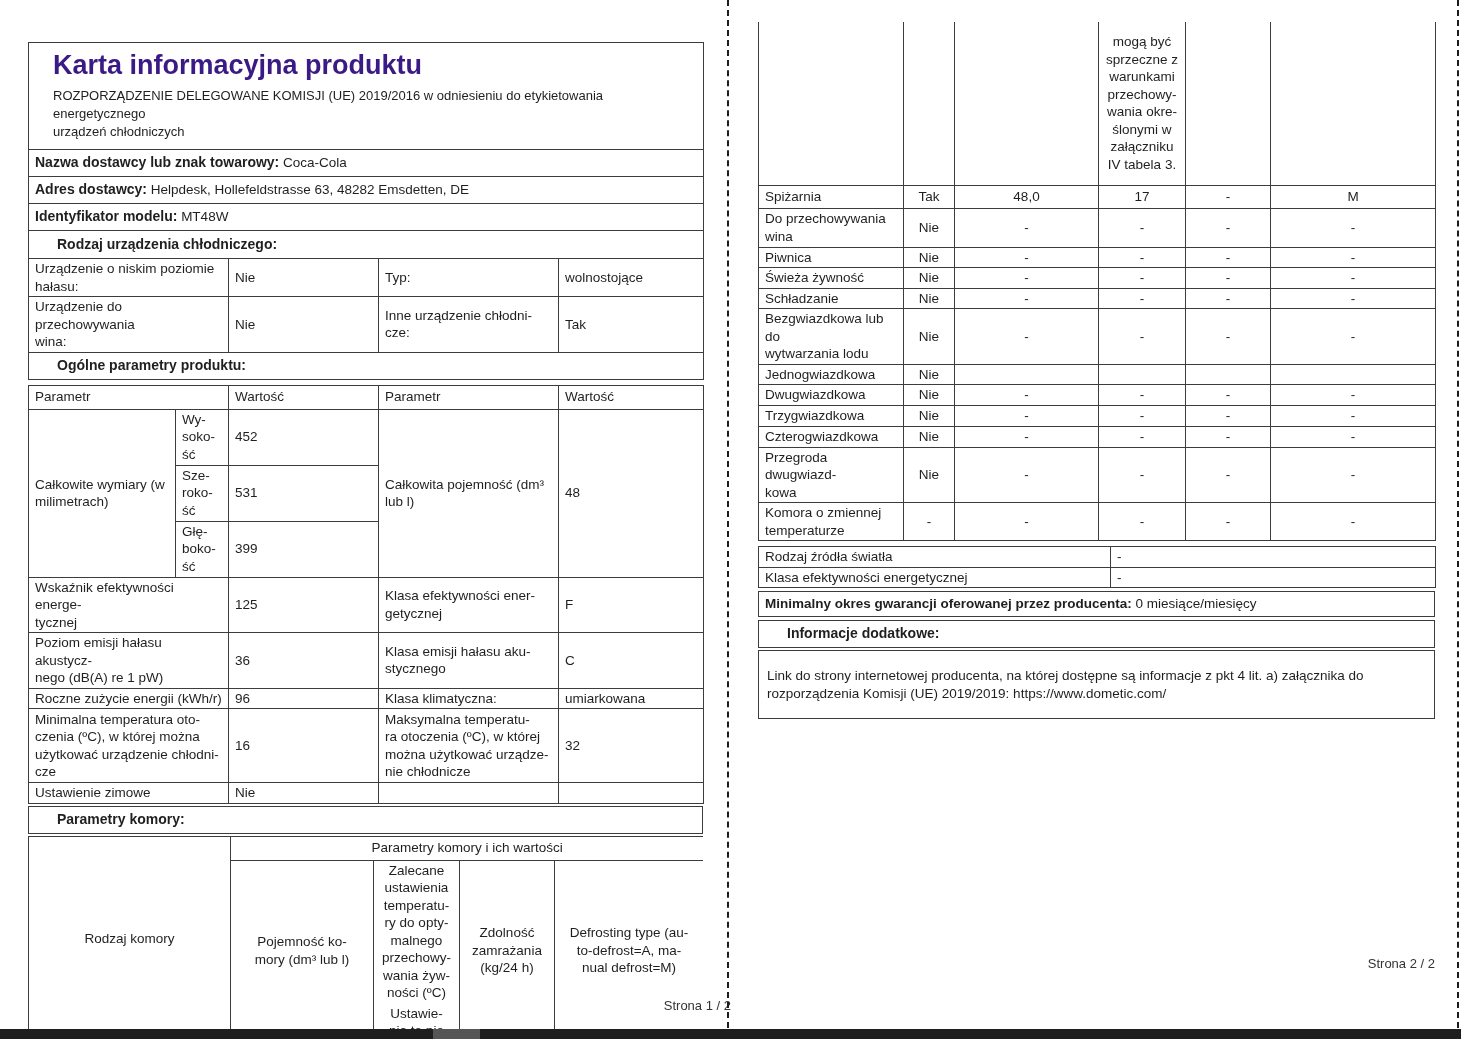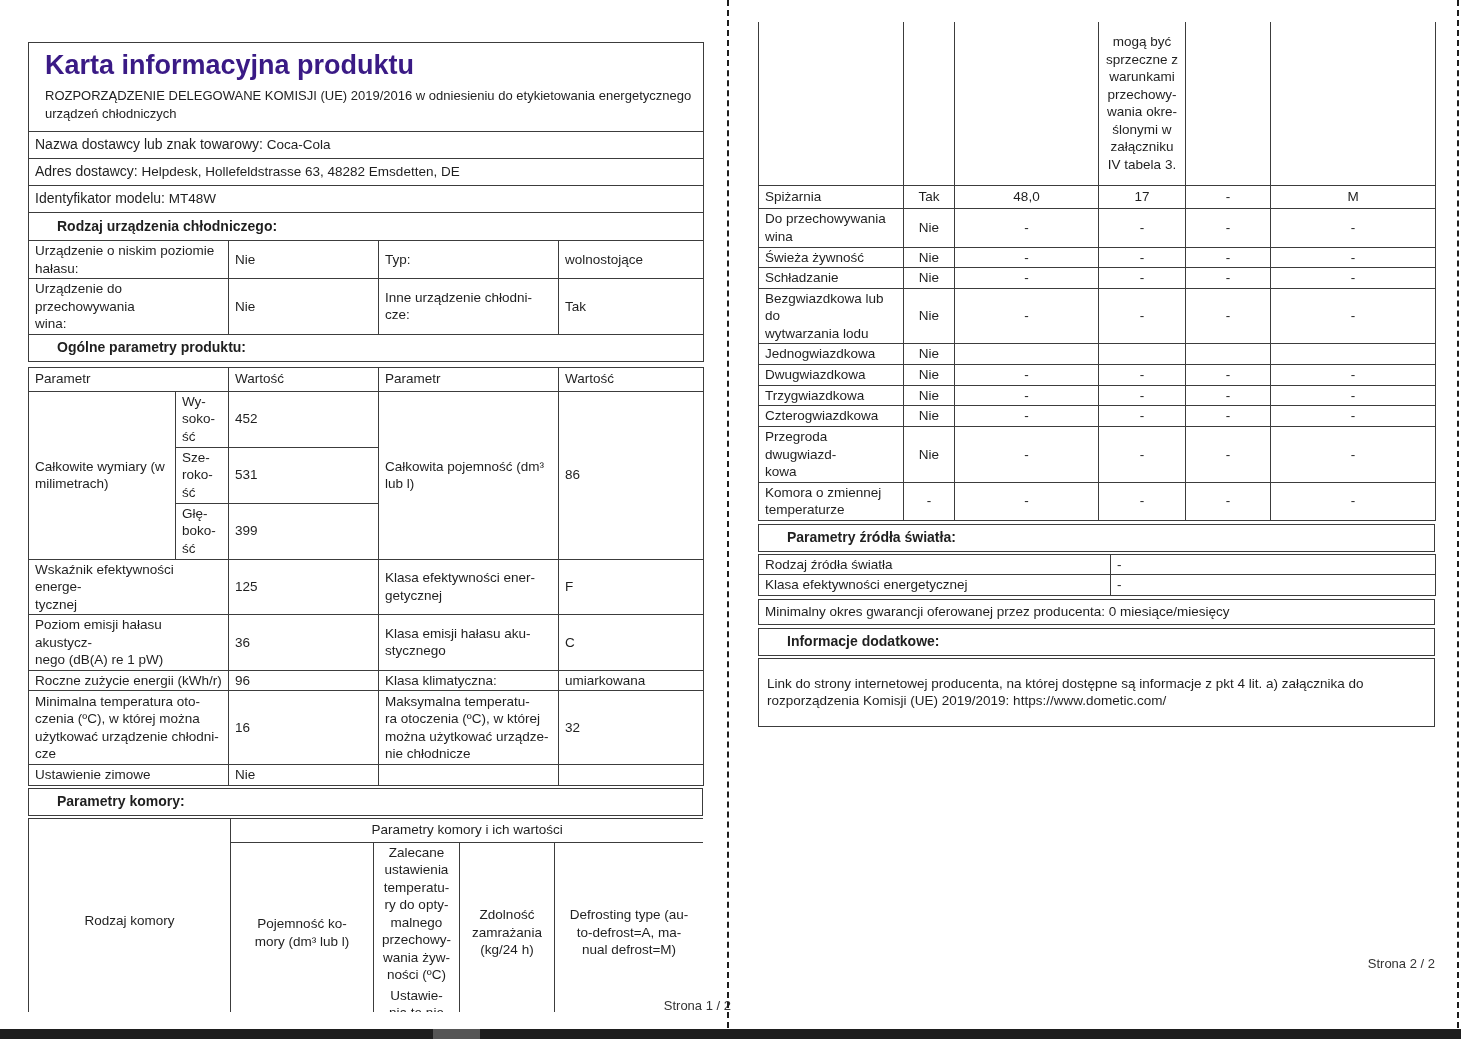--- a/index.html
+++ b/index.html
@@ -29,24 +29,24 @@
   .sec td { font-weight:bold; font-size:14px;padding-left:28px; }
   tr.nt td { border-top:none; }
 
   .rh19{height:19px}.rh20{height:20px}.rh21{height:21px}.rh23{height:23px}
   .rh24{height:24px}.rh25{height:25px}.rh27{height:27px}.rh28{height:28px}
   .rh37{height:37px}.rh39{height:39px}.rh40{height:40px}.rh46{height:46px}
   .rh56{height:56px}.rh74{height:74px}.rh163{height:163px}
 
   .gap2{height:2px}.gap3{height:3px}.gap5{height:5px}
 
-  .title-cell { padding:6px 8px 8px 16px; }
+  .title-cell { padding:6px 8px 8px 24px; }
   .doc-title { margin:0; font-size:27px; line-height:32px; font-weight:bold; }
   .reg-text { margin:6px 0 0 0; font-size:13px; line-height:18px; white-space:pre-line; }
-  .kv-label { font-weight:normal; font-size:14px; }
+  .kv-label { font-weight:bold; font-size:14px; }
   .kv-value { font-size:13.5px; }
 
   .komora-clip { height:194px; overflow:hidden; }
   .temp-note2 { margin-top:3px; }
 
   .footer { position:absolute; font-size:13px; color:#333; }
   .footer1 { left:595px; top:956px; width:108px; text-align:right; }
   .footer2 { left:1327px; top:956px; width:108px; text-align:right; }
 </style>
 </head>
@@ -132,21 +132,21 @@
       </tr>
       <tr class="rh56">
         <td rowspan="3" class="pl">Całkowite wymiary (w
 milimetrach)</td>
         <td class="pl">Wy-
 soko-
 ść</td>
         <td>452</td>
         <td rowspan="3" class="pl">Całkowita pojemność (dm³
 lub l)</td>
-        <td rowspan="3">86</td>
+        <td rowspan="3">48</td>
       </tr>
       <tr class="rh56">
         <td class="pl">Sze-
 roko-
 ść</td>
         <td>531</td>
       </tr>
       <tr class="rh56">
         <td class="pl">Głę-
 boko-
@@ -289,20 +289,28 @@
       <tr class="rh39">
         <td class="pl">Do przechowywania
 wina</td>
         <td class="center">Nie</td>
         <td class="center">-</td>
         <td class="center">-</td>
         <td class="center">-</td>
         <td class="center">-</td>
       </tr>
       <tr class="rh20">
+        <td class="pl">Piwnica</td>
+        <td class="center">Nie</td>
+        <td class="center">-</td>
+        <td class="center">-</td>
+        <td class="center">-</td>
+        <td class="center">-</td>
+      </tr>
+      <tr class="rh20">
         <td class="pl">Świeża żywność</td>
         <td class="center">Nie</td>
         <td class="center">-</td>
         <td class="center">-</td>
         <td class="center">-</td>
         <td class="center">-</td>
       </tr>
       <tr class="rh20">
         <td class="pl">Schładzanie</td>
         <td class="center">Nie</td>
@@ -368,27 +376,20 @@
         <td class="center">-</td>
         <td class="center">-</td>
         <td class="center">-</td>
         <td class="center">-</td>
       </tr>
     </tbody>
       </table>
 
     <div class="gap3"></div>
 
-    <table>
-      <tbody>
-          <tr class="sec rh27">
-        <td>Parametry źródła światła:</td>
-      </tr>
-    </tbody>
-      </table>
 
     <div class="gap2"></div>
 
     <table>
       <colgroup>
           <col style="width:352px">
           <col style="width:325px">
         </colgroup>
       <tbody>
           <tr class="rh20">

